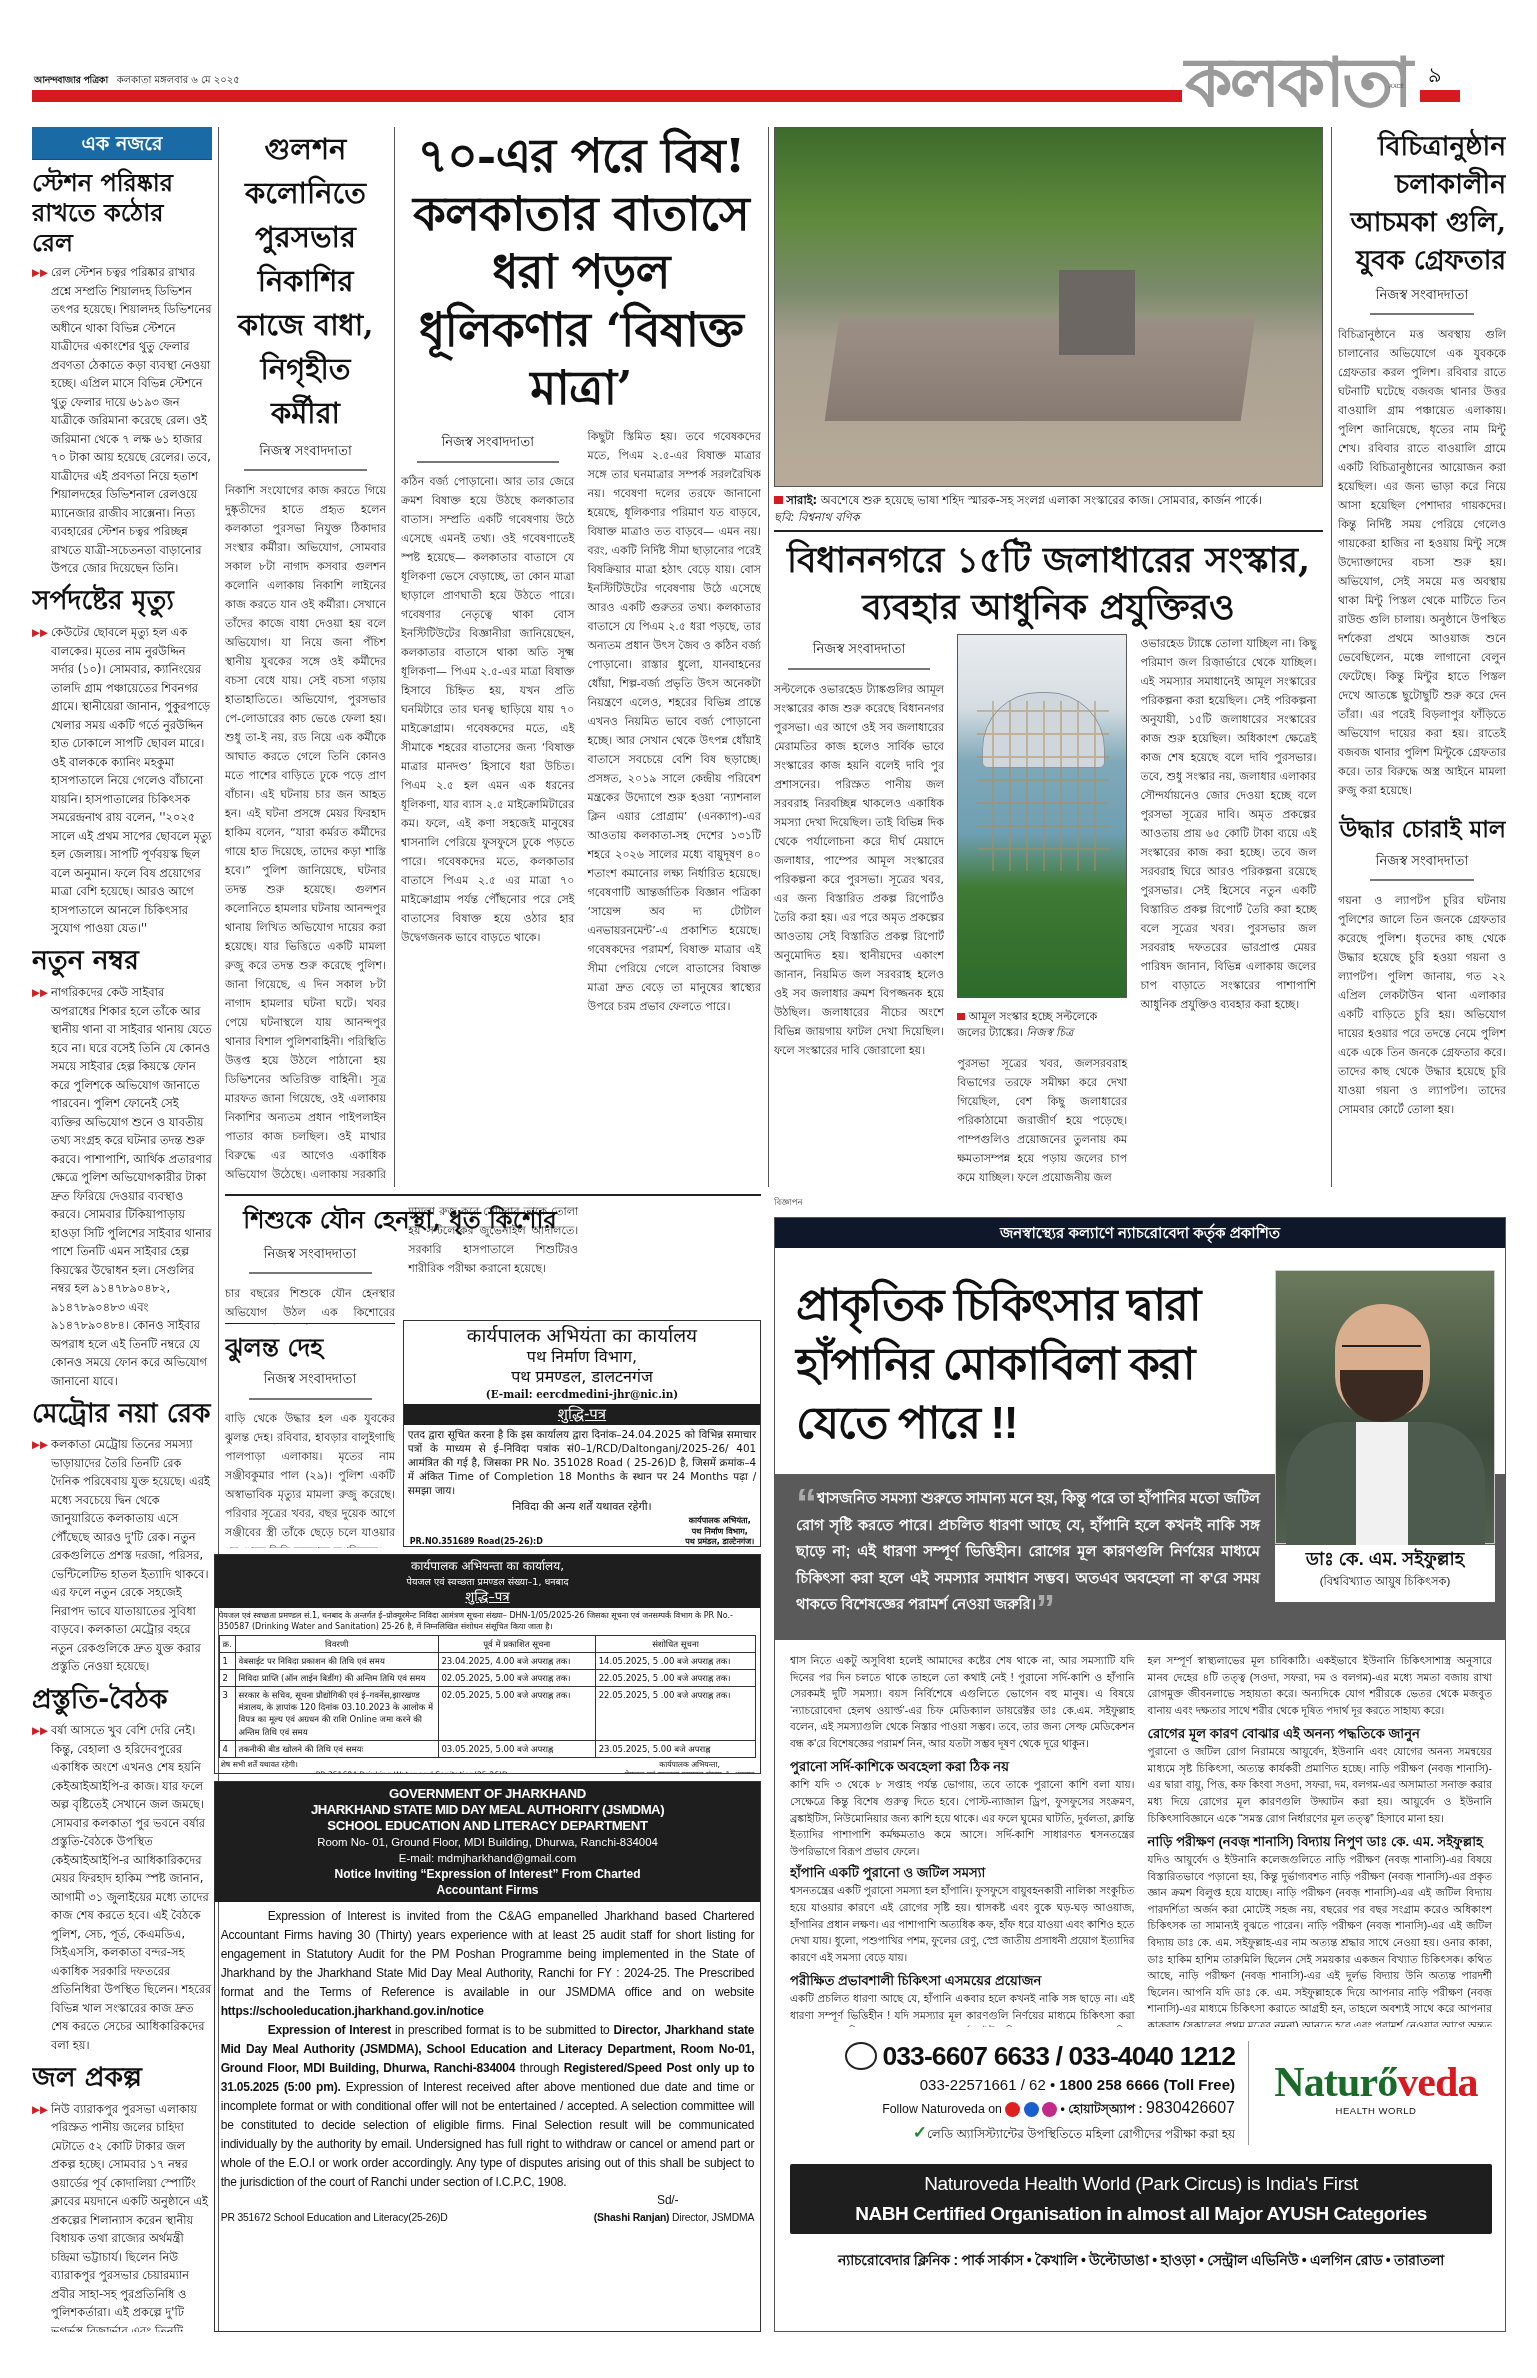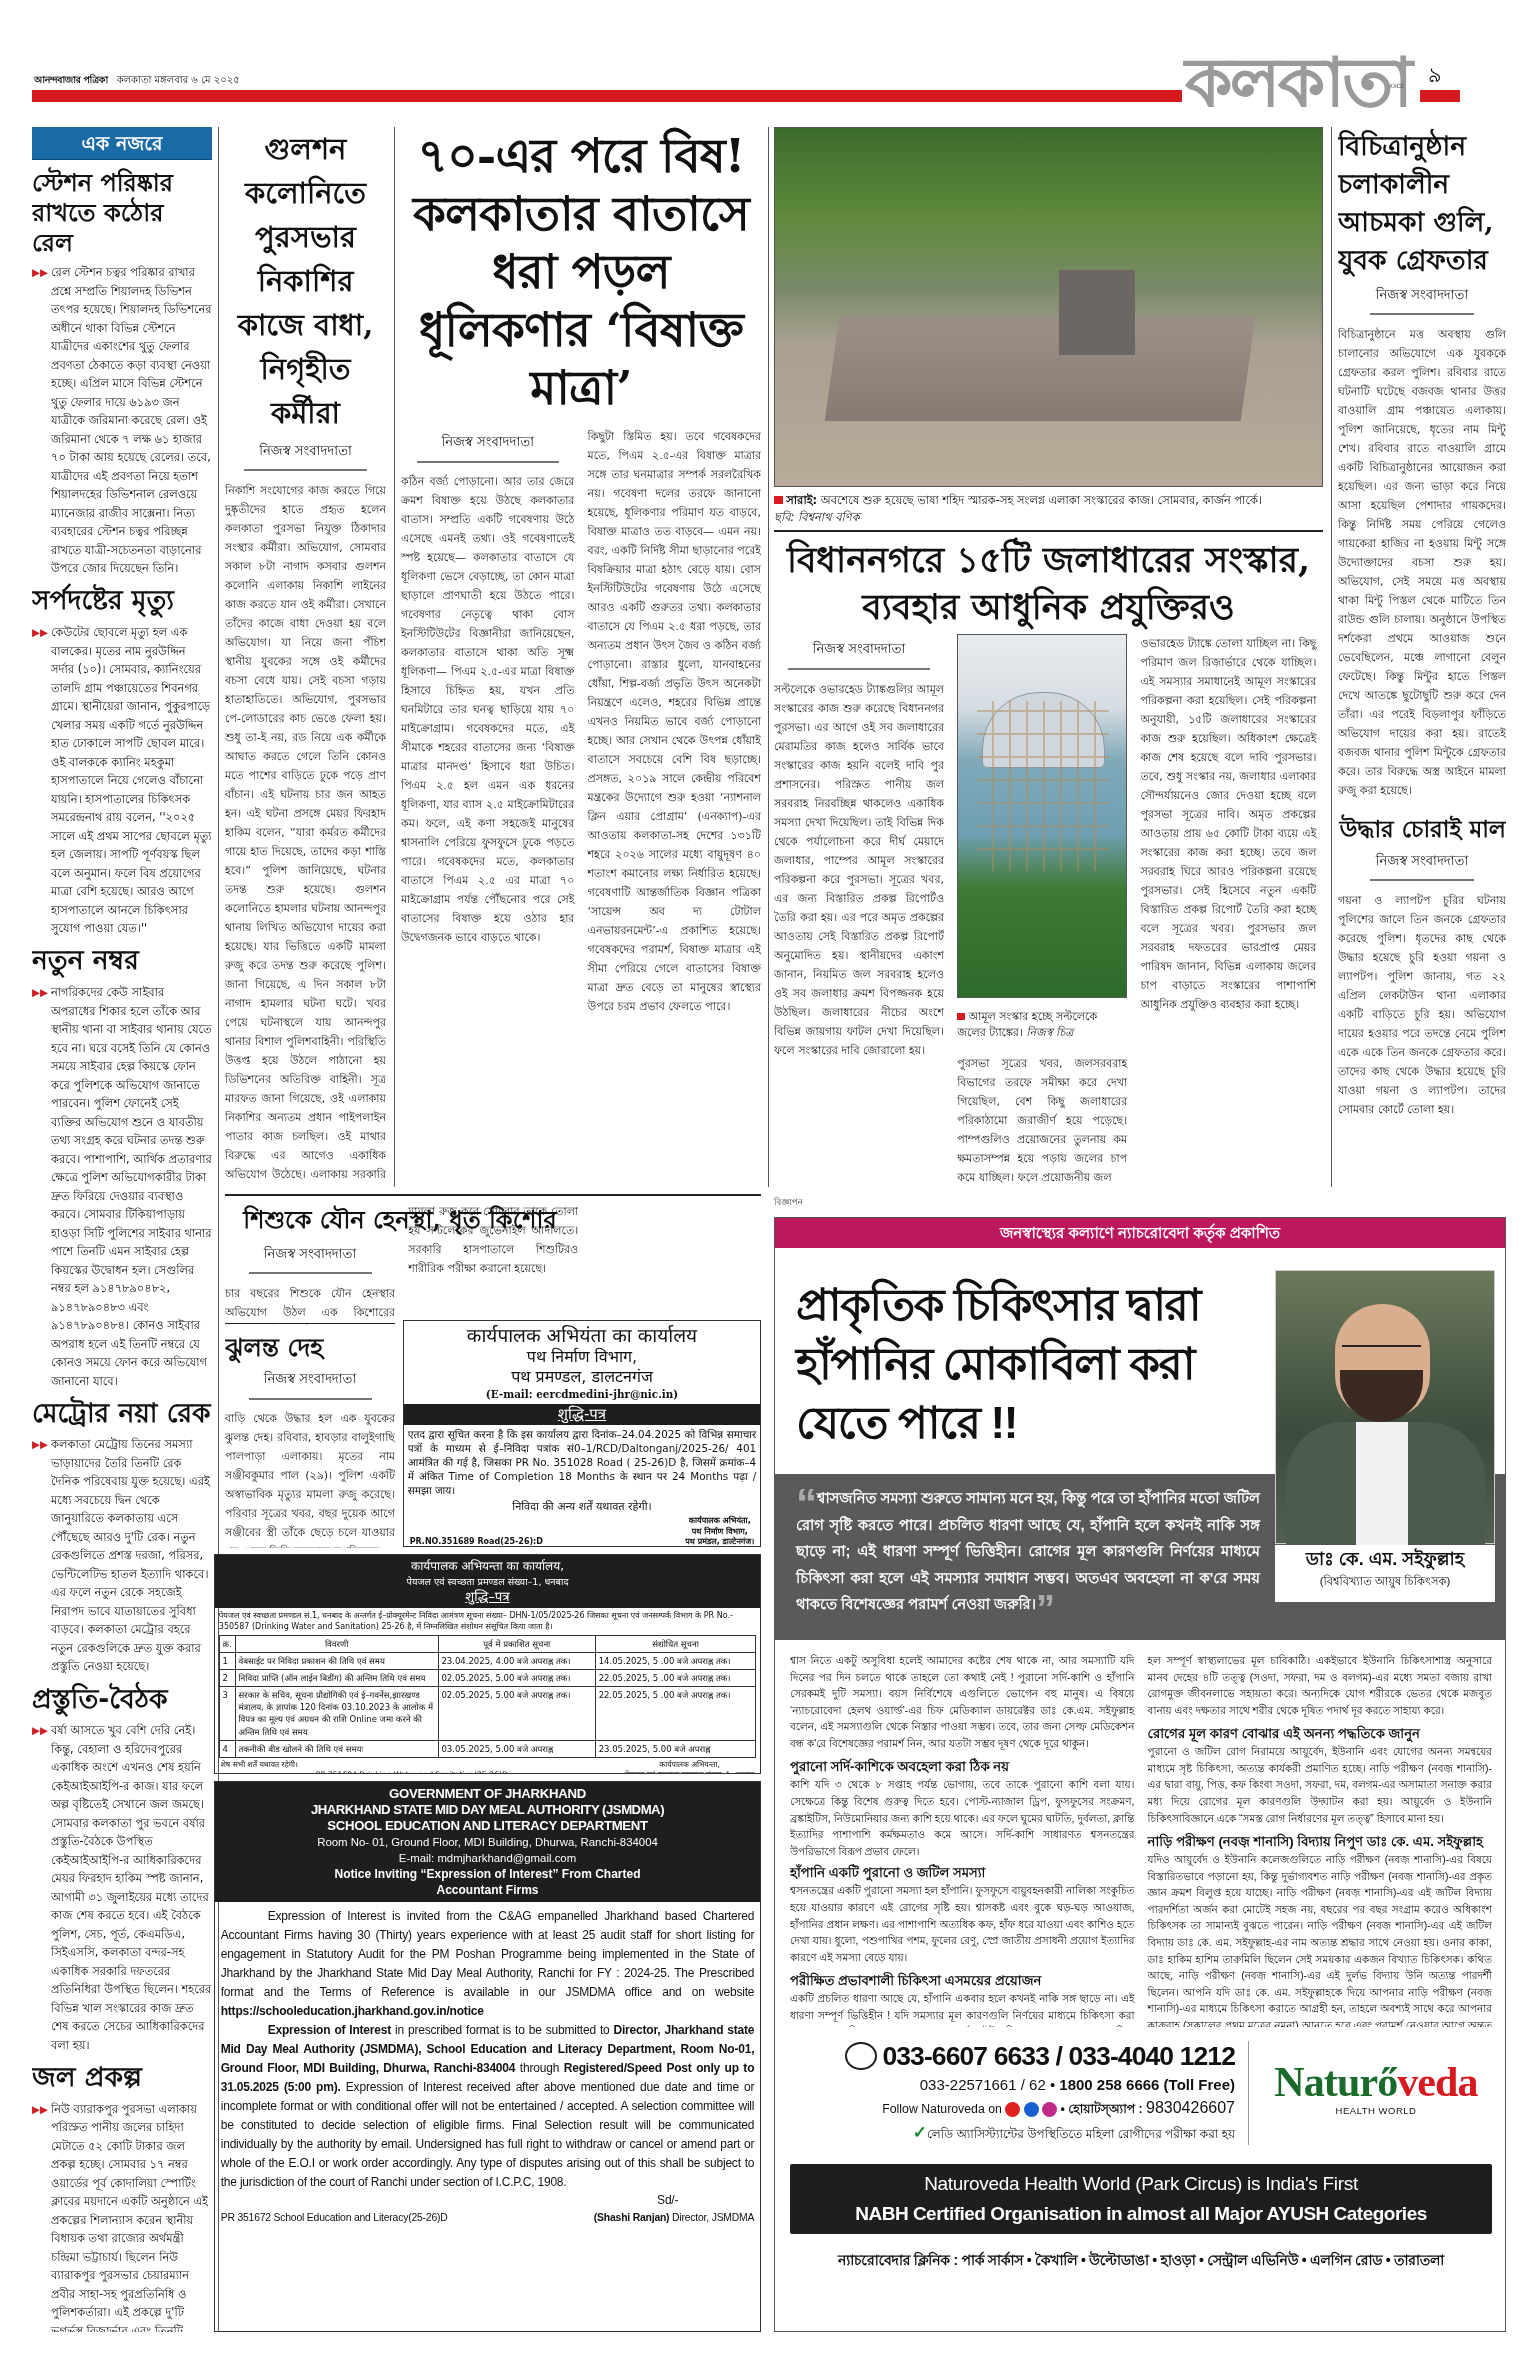--- a/index.html
+++ b/index.html
@@ -115,21 +115,21 @@
         <i>নিজস্ব চিত্র</i>
       </div>
       <div class="txt" style="margin-top:13.2px">পুরসভা সূত্রের খবর, জলসরবরাহ বিভাগের তরফে সমীক্ষা করে দেখা গিয়েছিল, বেশ কিছু জলাধারের পরিকাঠামো জরাজীর্ণ হয়ে পড়েছে। পাম্পগুলিও প্রয়োজনের তুলনায় কম ক্ষমতাসম্পন্ন হয়ে পড়ায় জলের চাপ কমে যাচ্ছিল। ফলে প্রয়োজনীয় জল</div>
     </div>
     <div class="txt">ওভারহেড ট্যাঙ্কে তোলা যাচ্ছিল না। কিছু পরিমাণ জল রিজ়ার্ভারে থেকে যাচ্ছিল। এই সমস্যার সমাধানেই আমূল সংস্কারের পরিকল্পনা করা হয়েছিল। সেই পরিকল্পনা অনুযায়ী, ১৫টি জলাধারের সংস্কারের কাজ শুরু হয়েছিল। অধিকাংশ ক্ষেত্রেই কাজ শেষ হয়েছে বলে দাবি পুরসভার। তবে, শুধু সংস্কার নয়, জলাধার এলাকার সৌন্দর্যায়নেও জোর দেওয়া হচ্ছে বলে পুরসভা সূত্রের দাবি। অমৃত প্রকল্পের আওতায় প্রায় ৬৫ কোটি টাকা ব্যয়ে এই সংস্কারের কাজ করা হচ্ছে। তবে জল সরবরাহ ঘিরে আরও পরিকল্পনা রয়েছে পুরসভার। সেই হিসেবে নতুন একটি বিস্তারিত প্রকল্প রিপোর্ট তৈরি করা হচ্ছে বলে সূত্রের খবর। পুরসভার জল সরবরাহ দফতরের ভারপ্রাপ্ত মেয়র পারিষদ জানান, বিভিন্ন এলাকায় জলের চাপ বাড়াতে সংস্কারের পাশাপাশি আধুনিক প্রযুক্তিও ব্যবহার করা হচ্ছে।</div>
   </div>
 </div>
 
 <div class="vr" style="left:1331px;top:127px;height:1060px"></div>
 <div class="abs" style="left:1338px;top:127px;width:168px;height:1060px;overflow:hidden">
-  <div class="serifb" style="font-size:26.5px;line-height:38px;text-align:left;font-weight:bold">বিচিত্রানুষ্ঠান চলাকালীন আচমকা গুলি, যুবক গ্রেফতার</div>
+  <div class="serifb" style="font-size:26.5px;line-height:38px;text-align:right;font-weight:bold">বিচিত্রানুষ্ঠান চলাকালীন আচমকা গুলি, যুবক গ্রেফতার</div>
   <div class="byline" style="width:104px">নিজস্ব সংবাদদাতা</div>
   <div class="txt">বিচিত্রানুষ্ঠানে মত্ত অবস্থায় গুলি চালানোর অভিযোগে এক যুবককে গ্রেফতার করল পুলিশ। রবিবার রাতে ঘটনাটি ঘটেছে বজবজ থানার উত্তর বাওয়ালি গ্রাম পঞ্চায়েত এলাকায়। পুলিশ জানিয়েছে, ধৃতের নাম মিন্টু শেখ। রবিবার রাতে বাওয়ালি গ্রামে একটি বিচিত্রানুষ্ঠানের আয়োজন করা হয়েছিল। এর জন্য ভাড়া করে নিয়ে আসা হয়েছিল পেশাদার গায়কদের। কিন্তু নির্দিষ্ট সময় পেরিয়ে গেলেও গায়কেরা হাজির না হওয়ায় মিন্টু সঙ্গে উদ্যোক্তাদের বচসা শুরু হয়। অভিযোগ, সেই সময়ে মত্ত অবস্থায় থাকা মিন্টু পিস্তল থেকে মাটিতে তিন রাউন্ড গুলি চালায়। অনুষ্ঠানে উপস্থিত দর্শকেরা প্রথমে আওয়াজ শুনে ভেবেছিলেন, মঞ্চে লাগানো বেলুন ফেটেছে। কিন্তু মিন্টুর হাতে পিস্তল দেখে আতঙ্কে ছুটোছুটি শুরু করে দেন তাঁরা। এর পরেই বিড়লাপুর ফাঁড়িতে অভিযোগ দায়ের করা হয়। রাতেই বজবজ থানার পুলিশ মিন্টুকে গ্রেফতার করে। তার বিরুদ্ধে অস্ত্র আইনে মামলা রুজু করা হয়েছে।</div>
   <div class="serifb" style="font-size:23px;line-height:32px;text-align:right;font-weight:bold;margin-top:13.2px">উদ্ধার চোরাই মাল</div>
   <div class="byline" style="width:104px">নিজস্ব সংবাদদাতা</div>
   <div class="txt">গয়না ও ল্যাপটপ চুরির ঘটনায় পুলিশের জালে তিন জনকে গ্রেফতার করেছে পুলিশ। ধৃতদের কাছ থেকে উদ্ধার হয়েছে চুরি হওয়া গয়না ও ল্যাপটপ। পুলিশ জানায়, গত ২২ এপ্রিল লেকটাউন থানা এলাকার একটি বাড়িতে চুরি হয়। অভিযোগ দায়ের হওয়ার পরে তদন্তে নেমে পুলিশ একে একে তিন জনকে গ্রেফতার করে। তাদের কাছ থেকে উদ্ধার হয়েছে চুরি যাওয়া গয়না ও ল্যাপটপ। তাদের সোমবার কোর্টে তোলা হয়।</div>
 </div>
 
 <div class="hr" style="left:225px;top:1194px;width:536px"></div>
 <div class="abs" style="left:225px;top:1202px;width:536px;height:123px;overflow:hidden">
   <div class="serifb" style="font-size:24px;line-height:36px;font-weight:bold;width:350px;text-align:center">শিশুকে যৌন হেনস্থা, ধৃত কিশোর</div>
@@ -236,21 +236,21 @@
     <div style="text-align:right;padding-right:76px;line-height:17px">Sd/-</div>
     <div style="display:flex;justify-content:space-between;font-size:10.4px;line-height:17px">
       <span>PR 351672 School Education and Literacy(25-26)D</span>
       <span><b>(Shashi Ranjan)</b> <span>Director, JSMDMA</span></span>
     </div>
   </div>
 </div>
 
 <div class="abs" style="left:774px;top:1196px;font-size:8.5px;color:#333">বিজ্ঞাপন</div>
 <div class="abs" style="left:774px;top:1217px;width:732px;height:1115px;border:0.9px solid #555;overflow:hidden;font-family:'Liberation Sans',sans-serif">
-  <div style="background:#be185d;color:#fff;text-align:center;font-size:15px;font-weight:bold;line-height:30px">
+  <div style="background:#0f172a;color:#fff;text-align:center;font-size:15px;font-weight:bold;line-height:30px">
     <span>জনস্বাস্থ্যের কল্যাণে ন্যাচরোবেদা কর্তৃক প্রকাশিত</span>
   </div>
   <div class="abs" style="left:21px;top:57px;width:445px;font-size:44px;line-height:59px;font-weight:bold;letter-spacing:-1.4px">প্রাকৃতিক চিকিৎসার দ্বারা হাঁপানির মোকাবিলা করা যেতে পারে !!</div>
   <div class="abs" style="left:0;top:256px;width:732px;height:166px;background:#5a5a5a"></div>
   <div class="abs" style="left:21px;top:267px;width:464px;color:#fff;font-size:14.7px;line-height:26.5px;font-weight:bold;text-align:justify">
     <span style="font-size:42px;color:#aaa;line-height:9.5px;vertical-align:-15px">“</span><span>শ্বাসজনিত সমস্যা শুরুতে সামান্য মনে হয়, কিন্তু পরে তা হাঁপানির মতো জটিল রোগ সৃষ্টি করতে পারে। প্রচলিত ধারণা আছে যে, হাঁপানি হলে কখনই নাকি সঙ্গ ছাড়ে না; এই ধারণা সম্পূর্ণ ভিত্তিহীন। রোগের মূল কারণগুলি নির্ণয়ের মাধ্যমে চিকিৎসা করা হলে এই সমস্যার সমাধান সম্ভব। অতএব অবহেলা না ক'রে সময় থাকতে বিশেষজ্ঞের পরামর্শ নেওয়া জরুরি।</span><span style="font-size:38px;color:#aaa;line-height:9.5px;vertical-align:-13.2px">”</span>
   </div>
   <div class="abs docphoto" style="left:500px;top:52px;width:220px;height:274px;border:0.9px solid #ccc">
     <div class="abs" style="left:59px;top:33px;width:95px;height:114px;border-radius:47px 47px 42px 42px;background:#d8ae8f"></div>
     <div class="abs" style="left:64px;top:99px;width:83px;height:52px;border-radius:0 0 42px 42px;background:#3b2a22"></div>

